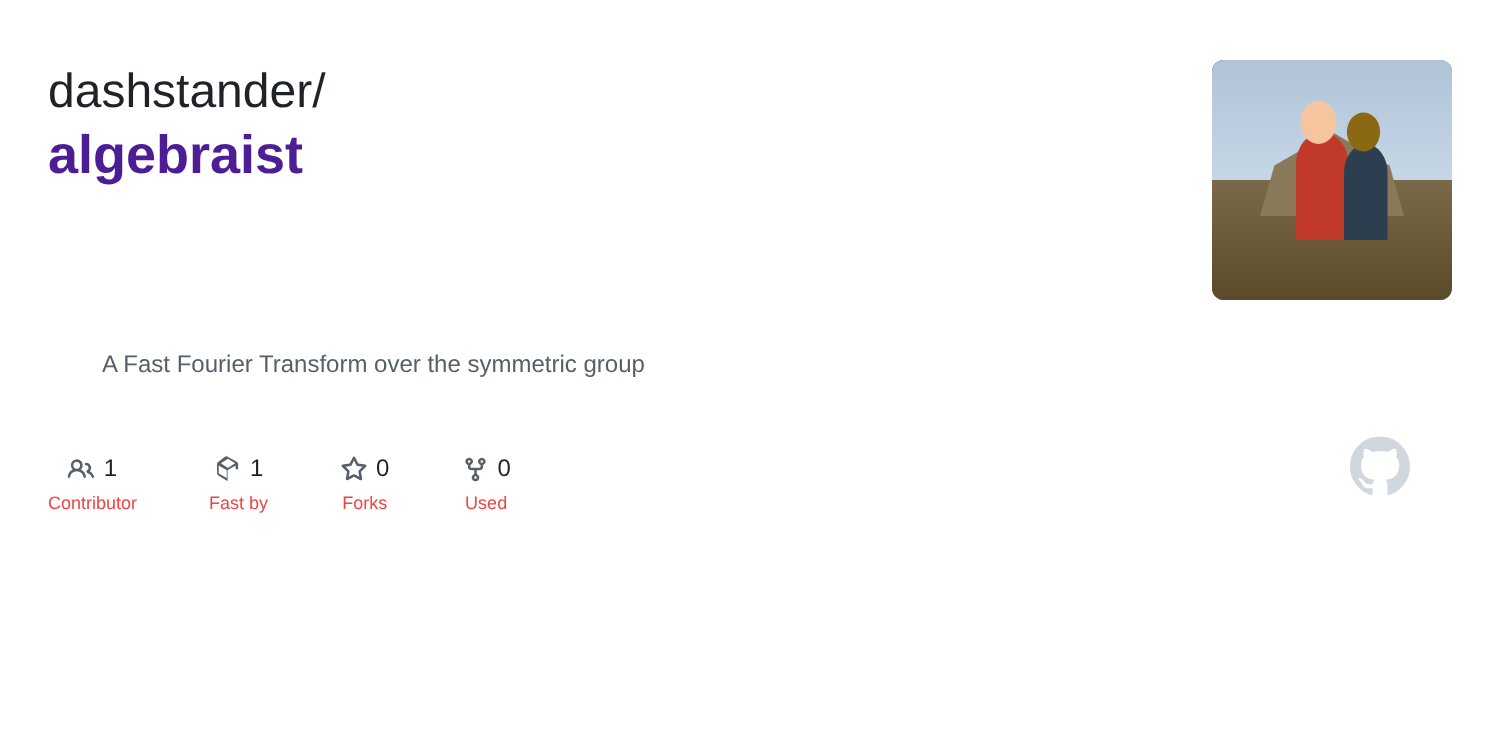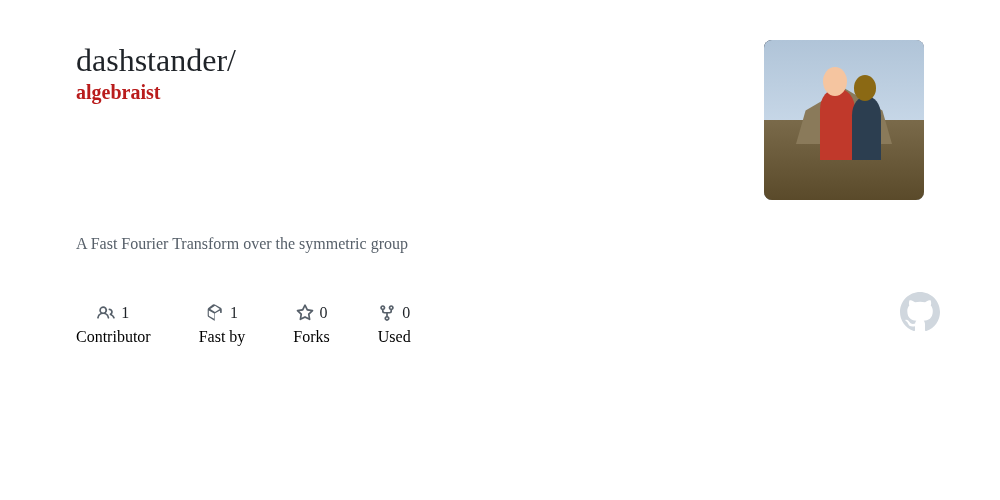--- a/index.html
+++ b/index.html
@@ -8,46 +8,45 @@
       width: 1000px;
       height: 500px;
       background: #ffffff;
       font-family: -apple-system, BlinkMacSystemFont, "Segoe UI", Helvetica, Arial, sans-serif;
       overflow: hidden;
     }
 
     .container {
       width: 1000px;
       height: 376px;
-      padding: 40px 76px;
+      padding: 40px 32px;
       position: relative;
-      font-family: Liberation Serif, serif;
     }
 
     .header-row {
       display: flex;
       justify-content: space-between;
       align-items: flex-start;
     }
 
     .title-block {
       flex: 1;
     }
 
     .repo-owner {
       font-size: 32px;
       font-weight: 400;
       color: #1f2328;
       line-height: 1.25;
     }
 
     .repo-name {
-      font-size: 20px;
+      font-size: 36px;
       font-weight: 700;
-      color: #b91c1c;
+      color: #4c1d95;
       line-height: 1.25;
     }
 
     .avatar-block {
       width: 160px;
       height: 160px;
       border-radius: 8px;
       overflow: hidden;
       flex-shrink: 0;
       margin-left: 40px;
@@ -125,20 +124,21 @@
       height: 16%;
       background: #8b6914;
       border-radius: 50%;
     }
 
     .description {
       font-size: 16px;
       color: #57606a;
       margin-top: 32px;
       line-height: 1.5;
+      margin-left: 36px;
     }
 
     .stats-row {
       display: flex;
       align-items: center;
       gap: 48px;
       margin-top: 48px;
     }
 
     .stat-item {
@@ -168,22 +168,22 @@
       align-items: center;
     }
 
     .stat-number {
       font-size: 16px;
       font-weight: 500;
       color: #1f2328;
     }
 
     .stat-label {
-      font-size: 16px;
-      color: #000000;
+      font-size: 12px;
+      color: #ef4444;
       text-align: center;
     }
 
     .github-logo {
       position: absolute;
       bottom: 40px;
       right: 60px;
       color: #d0d7de;
     }
 

